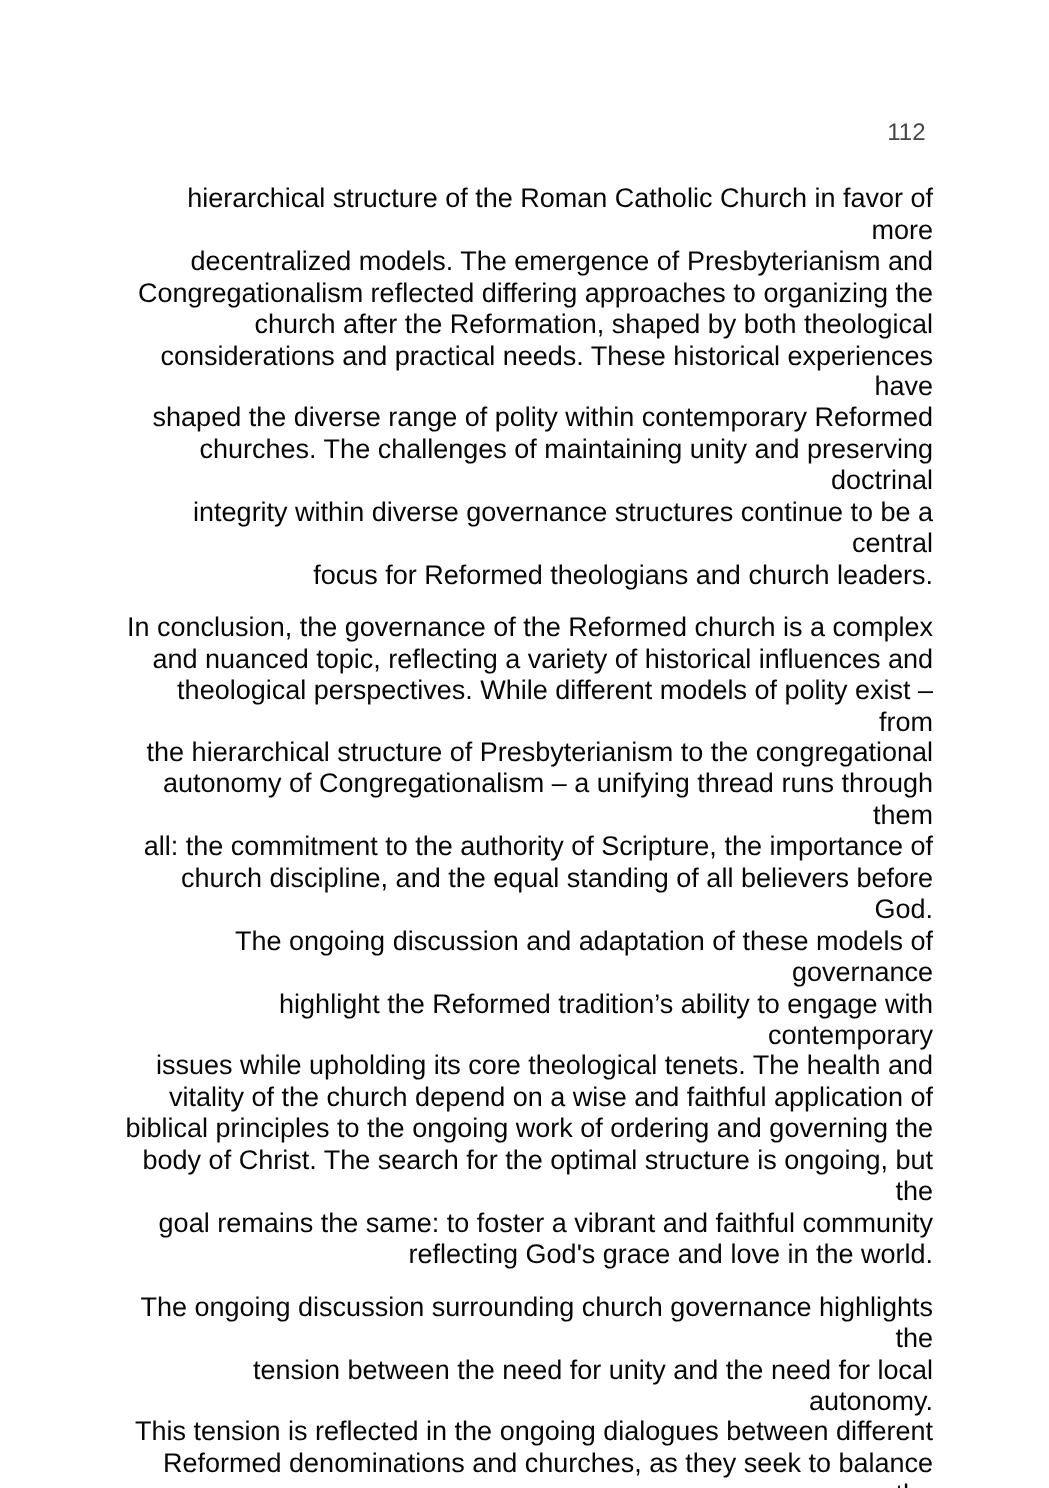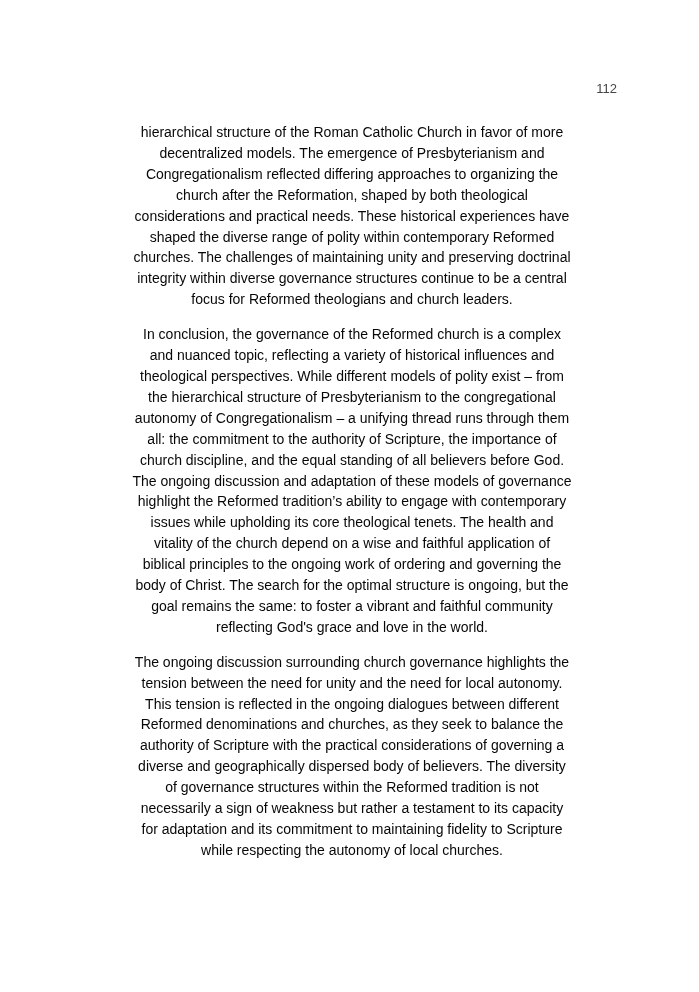--- a/index.html
+++ b/index.html
@@ -12,38 +12,38 @@
     width: 699px;
     height: 992px;
     background: #ffffff;
     overflow: hidden;
     font-family: "Liberation Sans", "DejaVu Sans", sans-serif;
   }
   .page-number {
     position: absolute;
     top: 82px;
     right: 82px;
-    font-size: 13px;
+    font-size: 16px;
     line-height: 14px;
     color: #454545;
     text-align: center;
   }
   .content {
     position: absolute;
     left: 82px;
     top: 122px;
     width: 540px;
   }
   .para {
     margin: 0 0 14px 0;
-    font-size: 14px;
+    font-size: 18px;
     line-height: 20.9px;
     color: #070707;
     white-space: pre-line;
-    text-align: center;
+    text-align: right;
   }
 </style>
 </head>
 <body>
 
 <div class="page">
   <div class="page-number">112</div>
   <div class="content">
     <p class="para">hierarchical structure of the Roman Catholic Church in favor of more
 decentralized models. The emergence of Presbyterianism and

